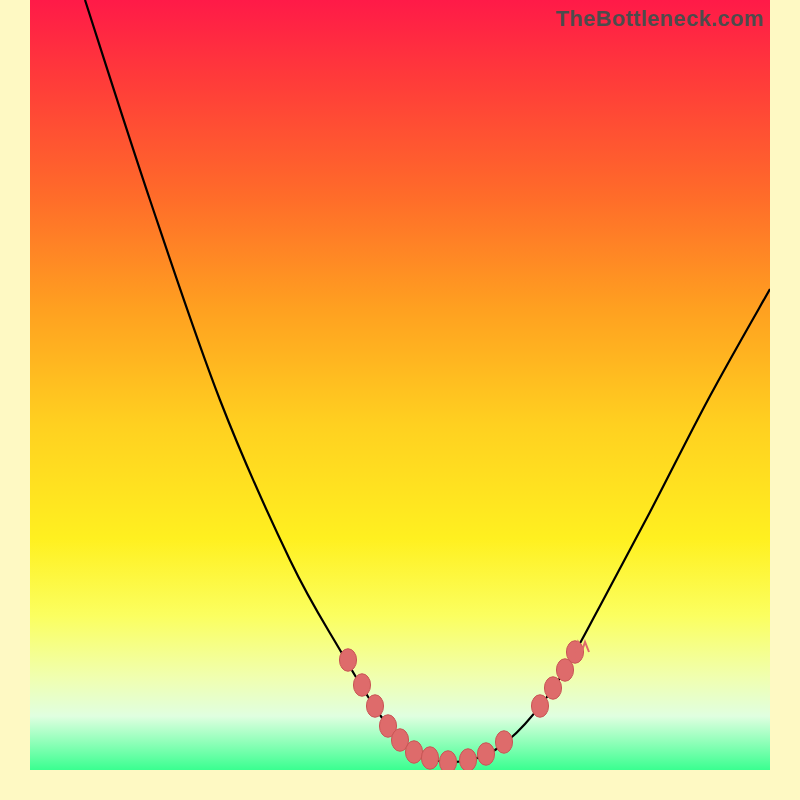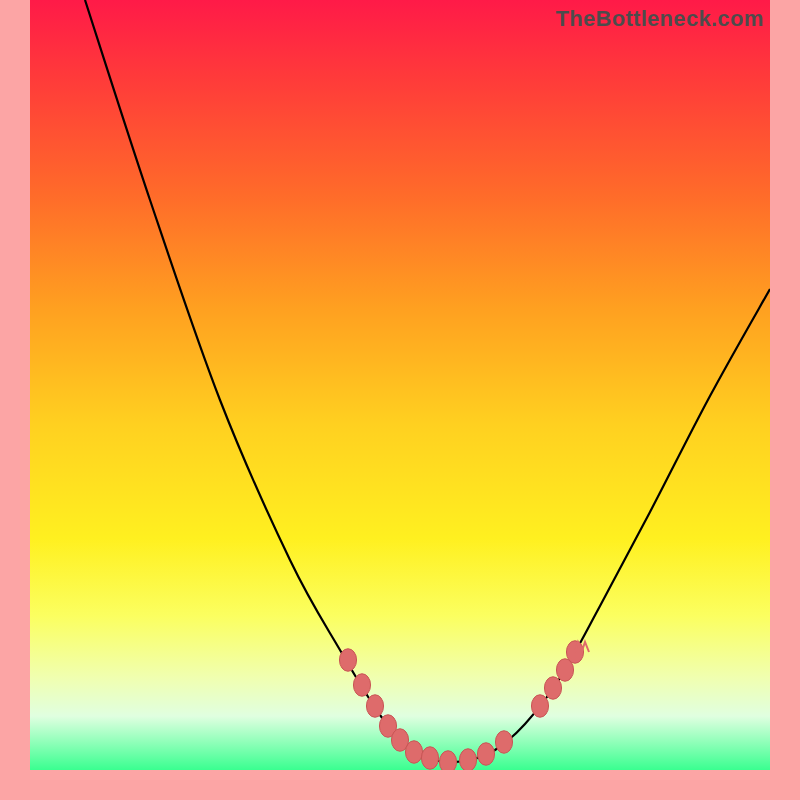--- a/index.html
+++ b/index.html
@@ -1,21 +1,21 @@
 <!DOCTYPE html>
 <html><head>
 <meta charset="utf-8">
 <style>
   * { margin: 0; padding: 0; box-sizing: border-box; }
   html, body { width: 800px; height: 800px; overflow: hidden; background: #000; }
   .frame {
     position: absolute;
     left: 0; top: 0;
     width: 800px; height: 800px;
-    background: #fca5a5;
+    background: #fef9c3;
   }
   .plot {
     position: absolute;
     left: 30px; top: 0;
     width: 740px; height: 770px;
     background: linear-gradient(to bottom,
       #ff1a48 0%,
       #ff3a3a 10%,
       #ff6a2a 25%,
       #ffa020 40%,

